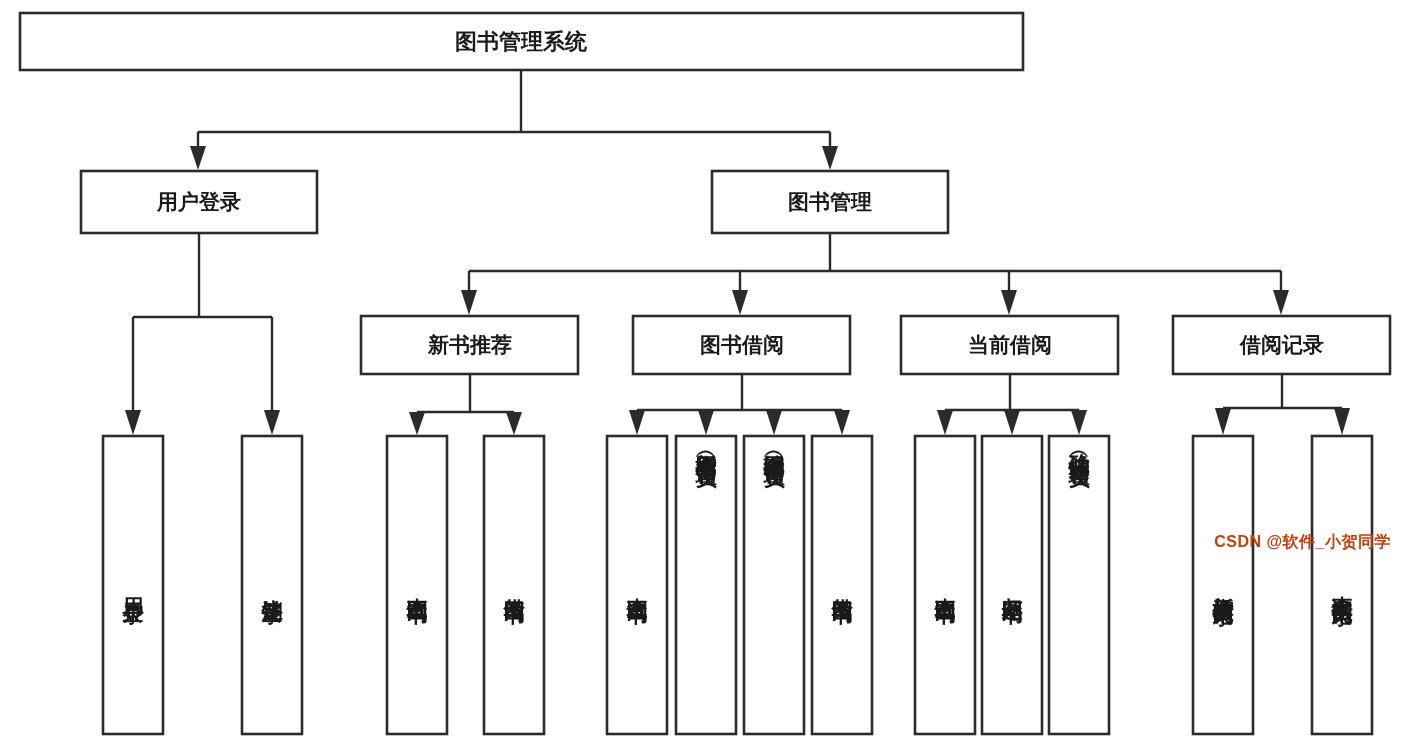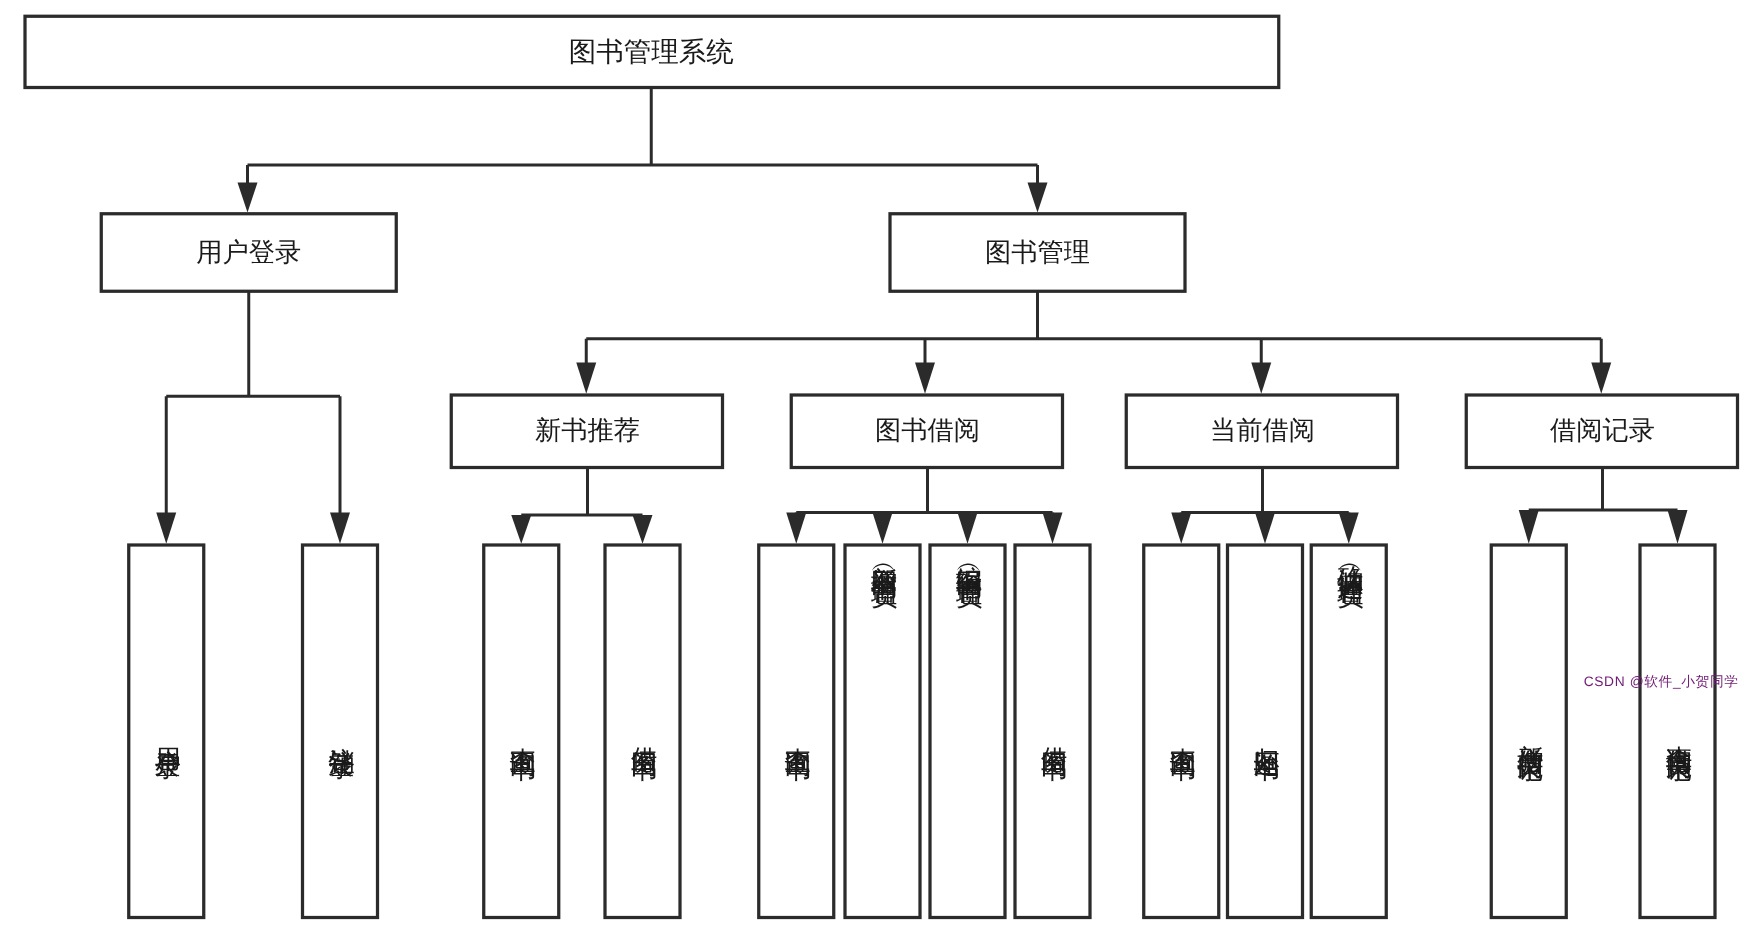--- a/index.html
+++ b/index.html
@@ -12,20 +12,21 @@
     width: 1405px;
     height: 747px;
     overflow: hidden;
     font-family: "Liberation Sans", "DejaVu Sans", sans-serif;
   }
   #diagram-root {
     position: relative;
     width: 1405px;
     height: 559px;
     background: #ffffff;
+    font-weight: bold;
   }
   svg#tree-svg {
     position: absolute;
     left: 0;
     top: 0;
     width: 1405px;
     height: 747px;
     display: block;
   }
   .node-box {
@@ -69,22 +70,22 @@
     letter-spacing: 2px;
     color: #1a1a1a;
     white-space: nowrap;
     text-align: center;
   }
   .watermark {
     position: absolute;
     right: 14px;
     bottom: 6px;
     font-family: "Liberation Sans", "DejaVu Sans", sans-serif;
-    font-size: 11px;
-    color: #701a75;
+    font-size: 16px;
+    color: #c2410c;
     white-space: nowrap;
     letter-spacing: 0.5px;
   }
 </style>
 </head>
 <body>
 
 <div id="diagram-root">
 
   <svg id="tree-svg" viewBox="0 0 1405 747" xmlns="http://www.w3.org/2000/svg">

